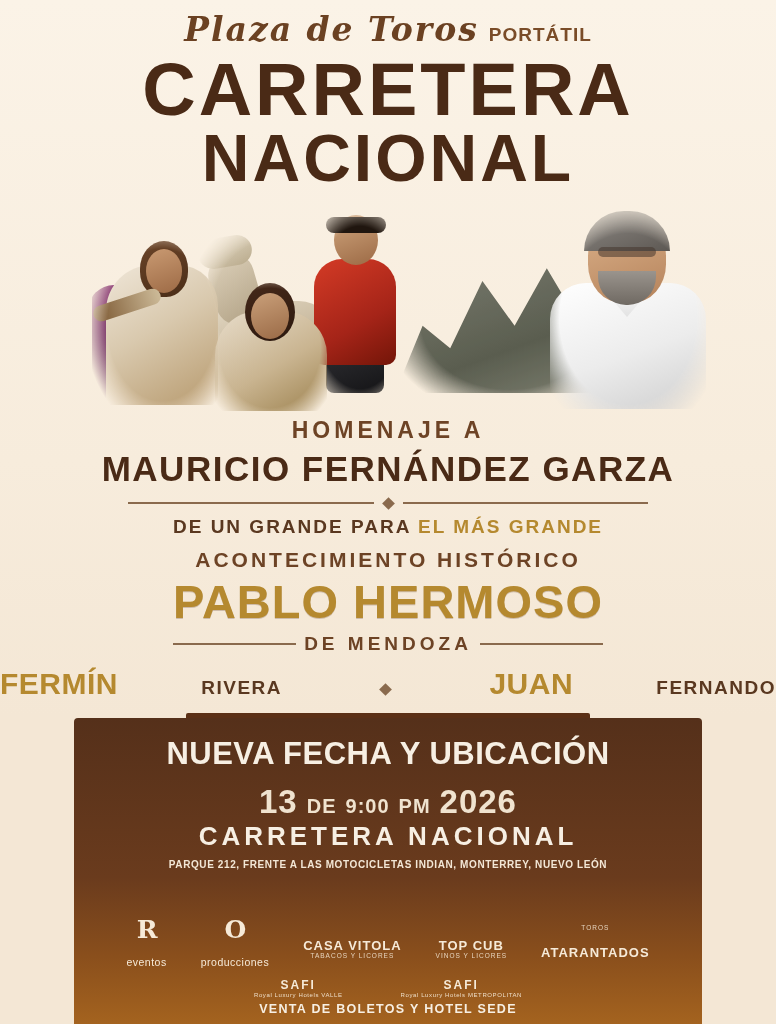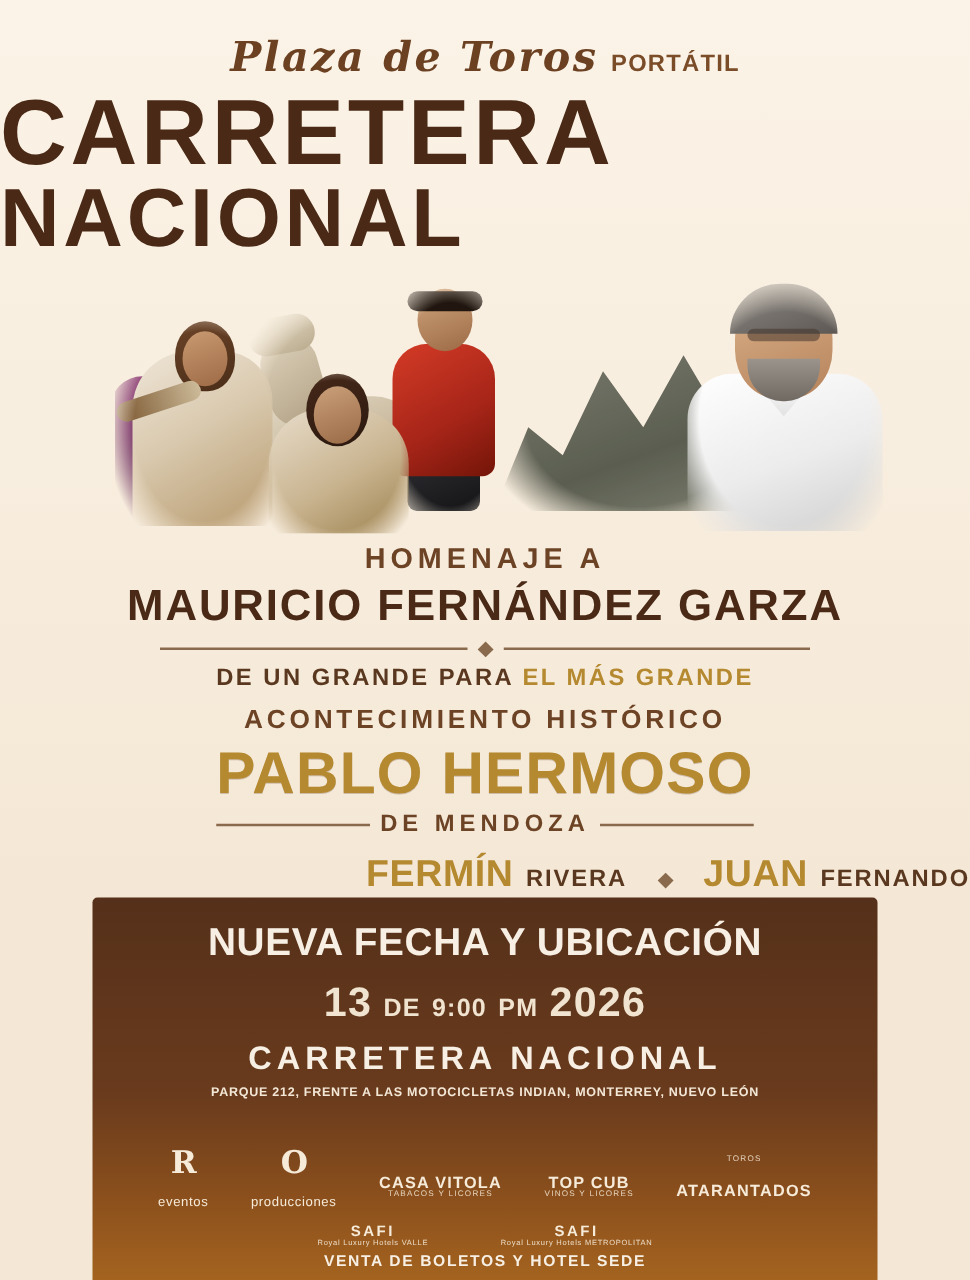--- a/index.html
+++ b/index.html
@@ -6,21 +6,21 @@
   body{
     width:776px;height:1024px;overflow:hidden;
     background:#f6ecdf;
     font-family:"Liberation Sans", sans-serif;
     color:#3b2314;
   }
   .poster{position:relative;width:776px;height:1024px;overflow:hidden;
     background:linear-gradient(180deg,#fbf3e7 0%,#f7ecdc 45%,#f4e7d5 70%,#f4e7d5 100%);}
 
   
-  .header{padding-top:26px;}
+  .header{padding-top:10px;text-align:center;}
   .plaza-line{
     font-family:"DejaVu Serif", serif;
     font-style:italic;
     font-size:30px;
     color:#6b4122;
     letter-spacing:1px;
     display:flex;justify-content:center;align-items:baseline;gap:10px;
   }
   .plaza-line .script{font-size:33px;font-weight:bold;letter-spacing:2px;}
   .plaza-line .portatil{
@@ -114,21 +114,21 @@
   .rule-row{display:flex;align-items:center;justify-content:center;gap:10px;margin:10px auto 0;width:520px;}
   .rule{height:2px;background:#8a6a4d;flex:1;}
   .diamond{width:9px;height:9px;background:#8a6a4d;transform:rotate(45deg);}
   .grande{font-weight:bold;font-size:19px;letter-spacing:2px;color:#5a3820;margin-top:8px;}
   .grande .gold{color:#b5892f;}
   .acont{font-weight:bold;font-size:21px;letter-spacing:3px;color:#6d4325;margin-top:10px;}
   .pablo{font-weight:bold;font-size:47px;letter-spacing:1px;color:#b5892f;margin-top:2px;
          text-shadow:0 1px 0 rgba(90,56,32,.25);}
   .demendoza-row{display:flex;align-items:center;justify-content:center;gap:8px;margin-top:4px;width:430px;margin-left:auto;margin-right:auto;}
   .demendoza{font-weight:bold;font-size:19px;letter-spacing:4px;color:#6d4325;}
-  .names{display:flex;align-items:baseline;justify-content:flex-end;gap:10px;margin-top:12px;}
+  .names{display:flex;align-items:baseline;justify-content:space-between;gap:10px;margin-top:12px;}
   .n-gold{font-weight:bold;font-size:30px;color:#b5892f;letter-spacing:0.5px;}
   .n-dark{font-weight:bold;font-size:19px;color:#5a3820;letter-spacing:1.5px;}
   .n-dia{width:9px;height:9px;background:#8a6a4d;transform:rotate(45deg);margin:0 16px;}
   .ribbon{margin:12px auto 0;width:404px;background:#5b3016;color:#f4e7d5;
     font-weight:bold;font-size:14.5px;letter-spacing:1.6px;padding:7px 0;border-radius:2px;}
   .sanisidro{display:flex;align-items:center;justify-content:center;gap:9px;margin-top:12px;
     color:#b5892f;font-weight:bold;font-size:25px;letter-spacing:1px;}
   .bull-glyph{font-size:24px;color:#a8802d;}
   .flag{width:30px;height:20px;border-radius:2px;overflow:hidden;display:inline-block;
     background:linear-gradient(180deg,#111 0 33.3%,#d7141a 33.3% 66.6%,#f2c300 66.6% 100%);
@@ -136,21 +136,21 @@
 
   
   .panel{position:absolute;left:74px;right:74px;top:718px;bottom:0;
     background:linear-gradient(180deg,#55301a 0%,#6a3b1d 52%,#8a4f1c 78%,#a4631f 100%);
     border-radius:4px 4px 0 0;text-align:center;color:#f7efe3;padding-top:20px;box-sizing:border-box;}
   .nueva{font-weight:bold;font-size:31px;letter-spacing:0.5px;line-height:1;}
   .dateline{margin-top:14px;font-weight:bold;font-size:31px;color:#f0e3cf;letter-spacing:1px;
             display:flex;align-items:baseline;justify-content:center;gap:9px;}
   .dateline .sm{font-size:20px;letter-spacing:1px;}
   .dateline .big{font-size:33px;}
-  .carr{margin-top:10px;font-weight:bold;font-size:26px;letter-spacing:4px;}
+  .carr{font-weight:bold;font-size:26px;letter-spacing:4px;}
   .addr{margin-top:7px;font-weight:bold;font-size:10px;letter-spacing:0.6px;color:#f3e7d6;}
 
   
   .sponsors{position:absolute;left:0;right:0;bottom:56px;display:flex;align-items:center;
     justify-content:center;gap:34px;color:#f6ead8;}
   .sp{display:flex;flex-direction:column;align-items:center;line-height:1.05;}
   .sp .mark{font-family:"DejaVu Serif",serif;font-weight:bold;font-size:25px;letter-spacing:-1px;}
   .sp .nm{font-size:10.5px;letter-spacing:.5px;margin-top:14px;}
   .sp .nm.big{font-size:13px;font-weight:bold;letter-spacing:1px;}
   .sp .tiny{font-size:6.5px;letter-spacing:1px;opacity:.85;}

